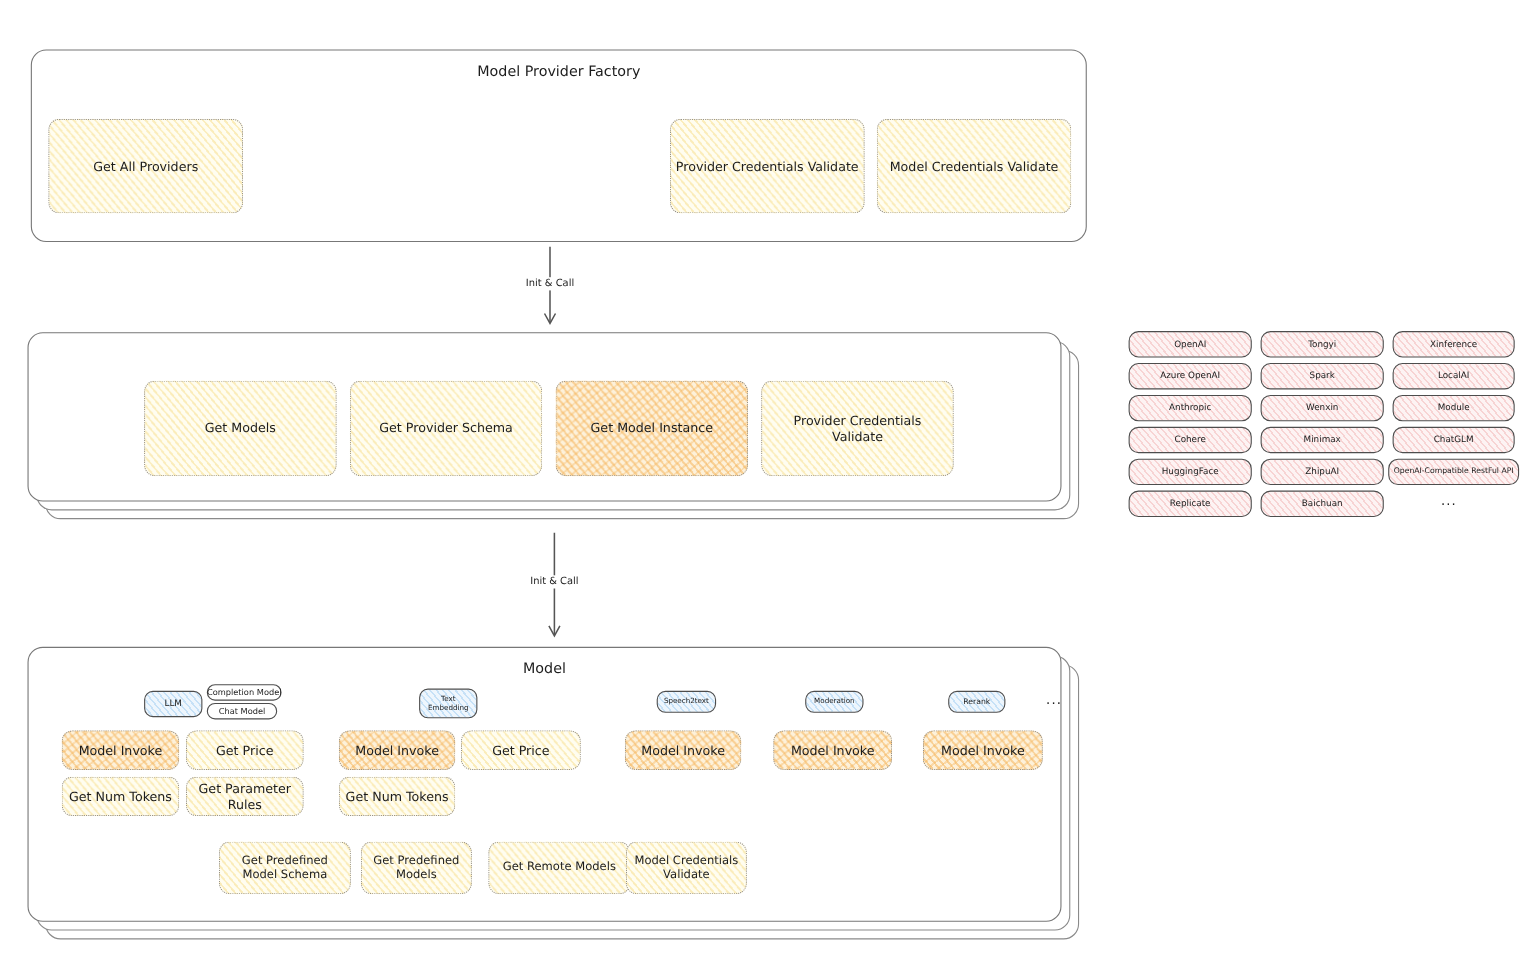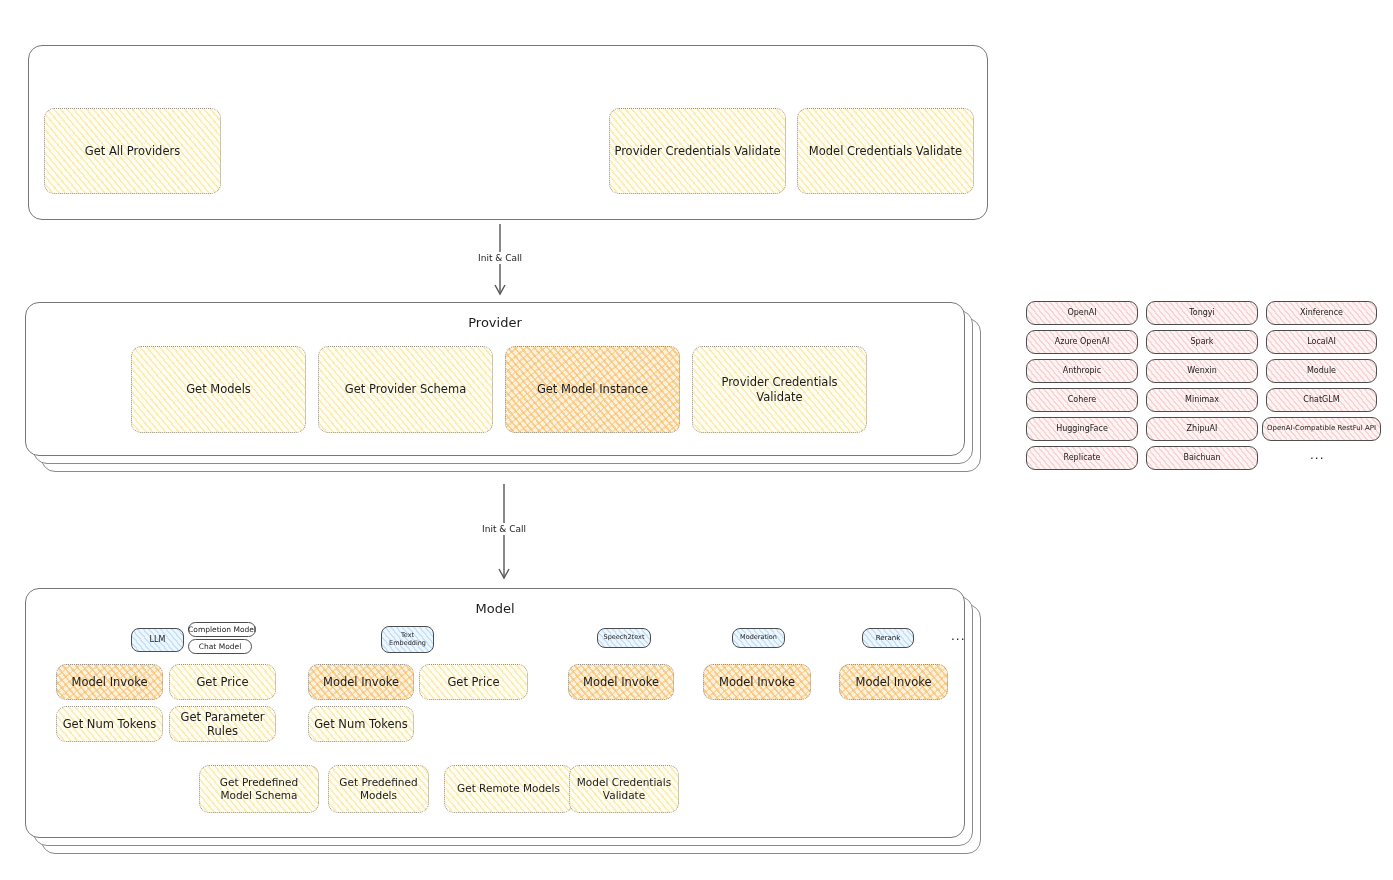--- a/index.html
+++ b/index.html
@@ -72,20 +72,21 @@
   .small-font{ font-size:10.5px; }
 </style>
 </head>
 <body>
 
 <div class="canvas">
 
   <div class="page-title">Model Runtime Module</div>
 
   <section class="card" style="left:28px; top:45px; width:960px; height:175px;">
+    <div class="card-title">Model Provider Factory</div>
     <div class="node fill-yellow" style="left:15px;  top:62px; width:177px; height:86px;">
         <span>Get All Providers</span>
       </div>
     <div class="node fill-yellow" style="left:580px; top:62px; width:177px; height:86px;">
         <span>Provider Credentials Validate</span>
       </div>
     <div class="node fill-yellow" style="left:768px; top:62px; width:177px; height:86px;">
         <span>Model Credentials Validate</span>
       </div>
   </section>
@@ -94,21 +95,20 @@
     <svg width="16" height="72" viewBox="0 0 16 72">
       <line x1="8" y1="0" x2="8" y2="69" stroke="#555" stroke-width="1.4"></line>
       <path d="M3 61 L8 70 L13 61" fill="none" stroke="#555" stroke-width="1.4"></path>
     </svg>
     <span class="arrow-label" style="top:34px;">Init &amp; Call</span>
   </div>
 
   <div class="stack-layer" style="left:41px; top:318px; width:940px; height:154px;"></div>
   <div class="stack-layer" style="left:33px; top:310px; width:940px; height:154px;"></div>
   <section class="card" style="left:25px; top:302px; width:940px; height:154px;">
-    <div class="card-title">Provider</div>
     <div class="node fill-yellow" style="left:105px; top:43px; width:175px; height:87px;">
         <span>Get Models</span>
       </div>
     <div class="node fill-yellow" style="left:292px; top:43px; width:175px; height:87px;">
         <span>Get Provider Schema</span>
       </div>
     <div class="node fill-orange" style="left:479px; top:43px; width:175px; height:87px;">
         <span>Get Model Instance</span>
       </div>
     <div class="node fill-yellow" style="left:666px; top:43px; width:175px; height:87px;">

